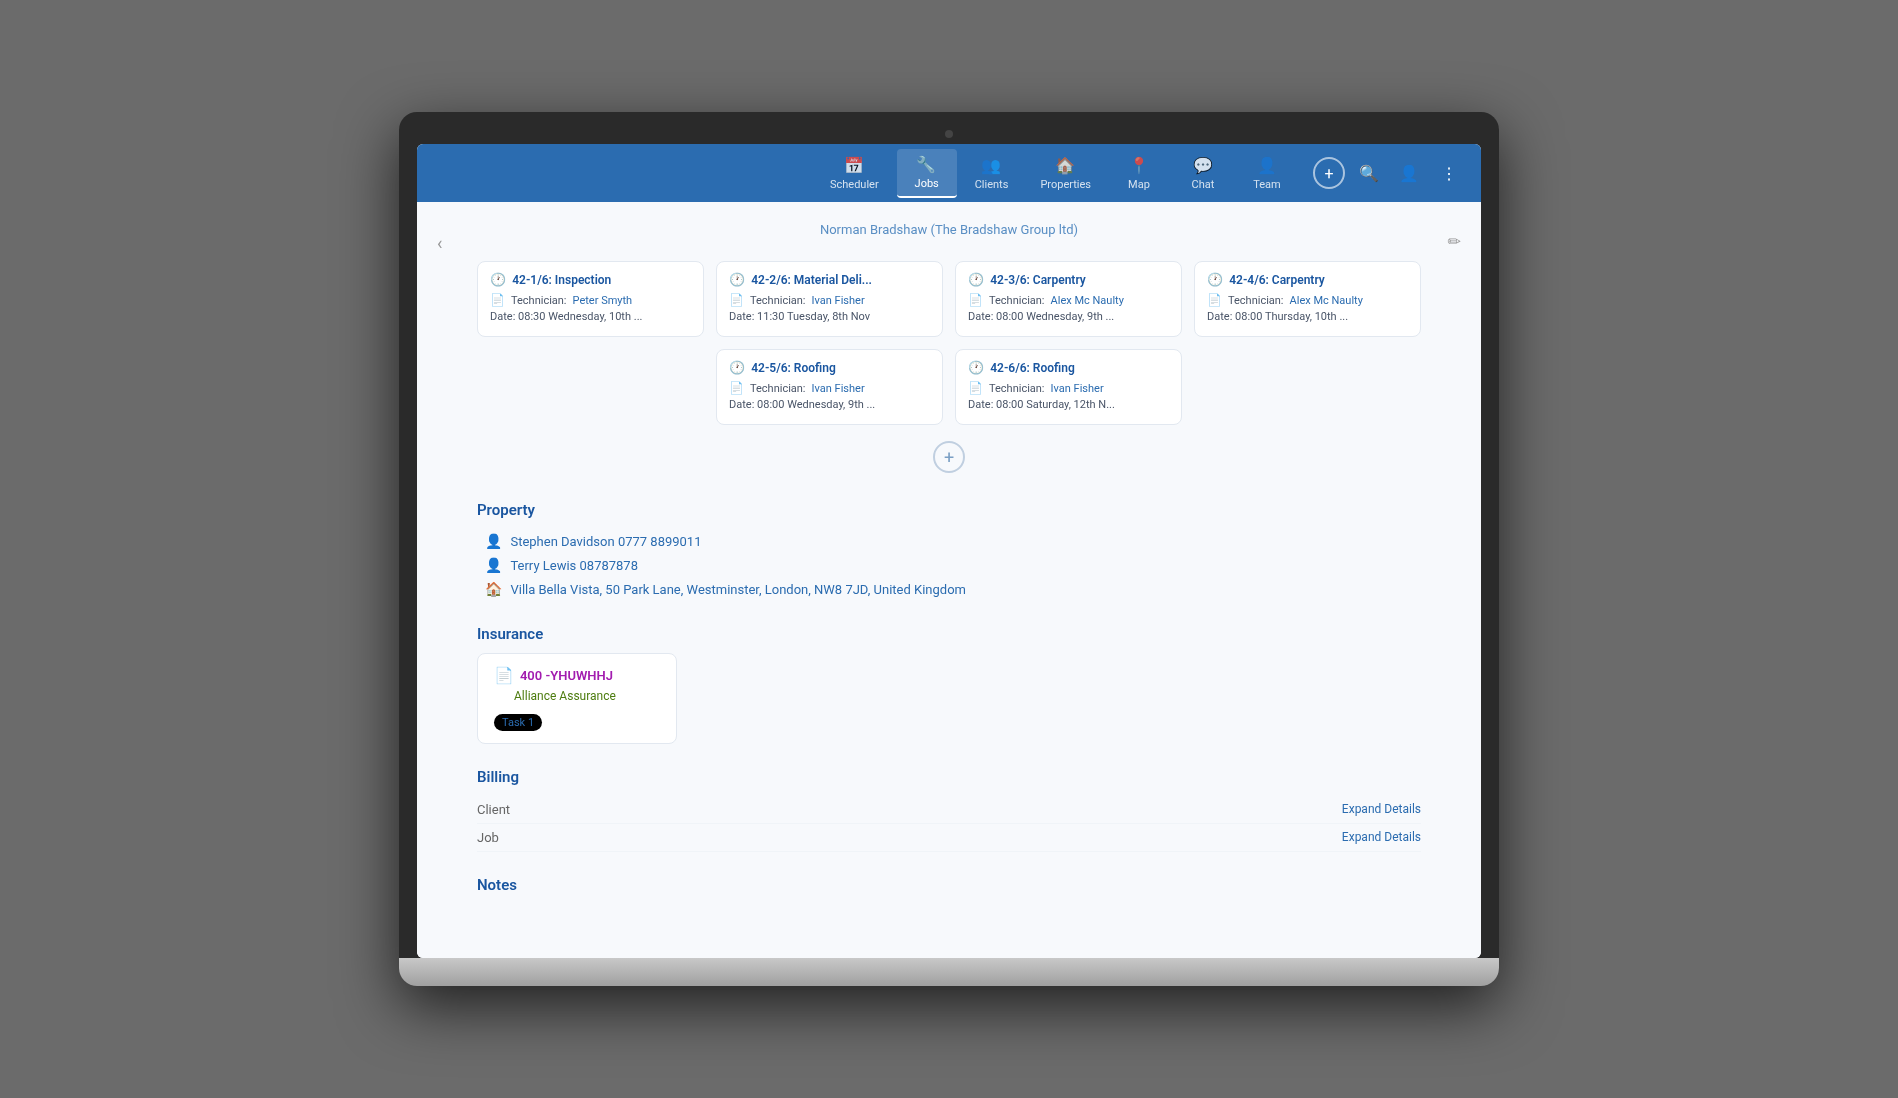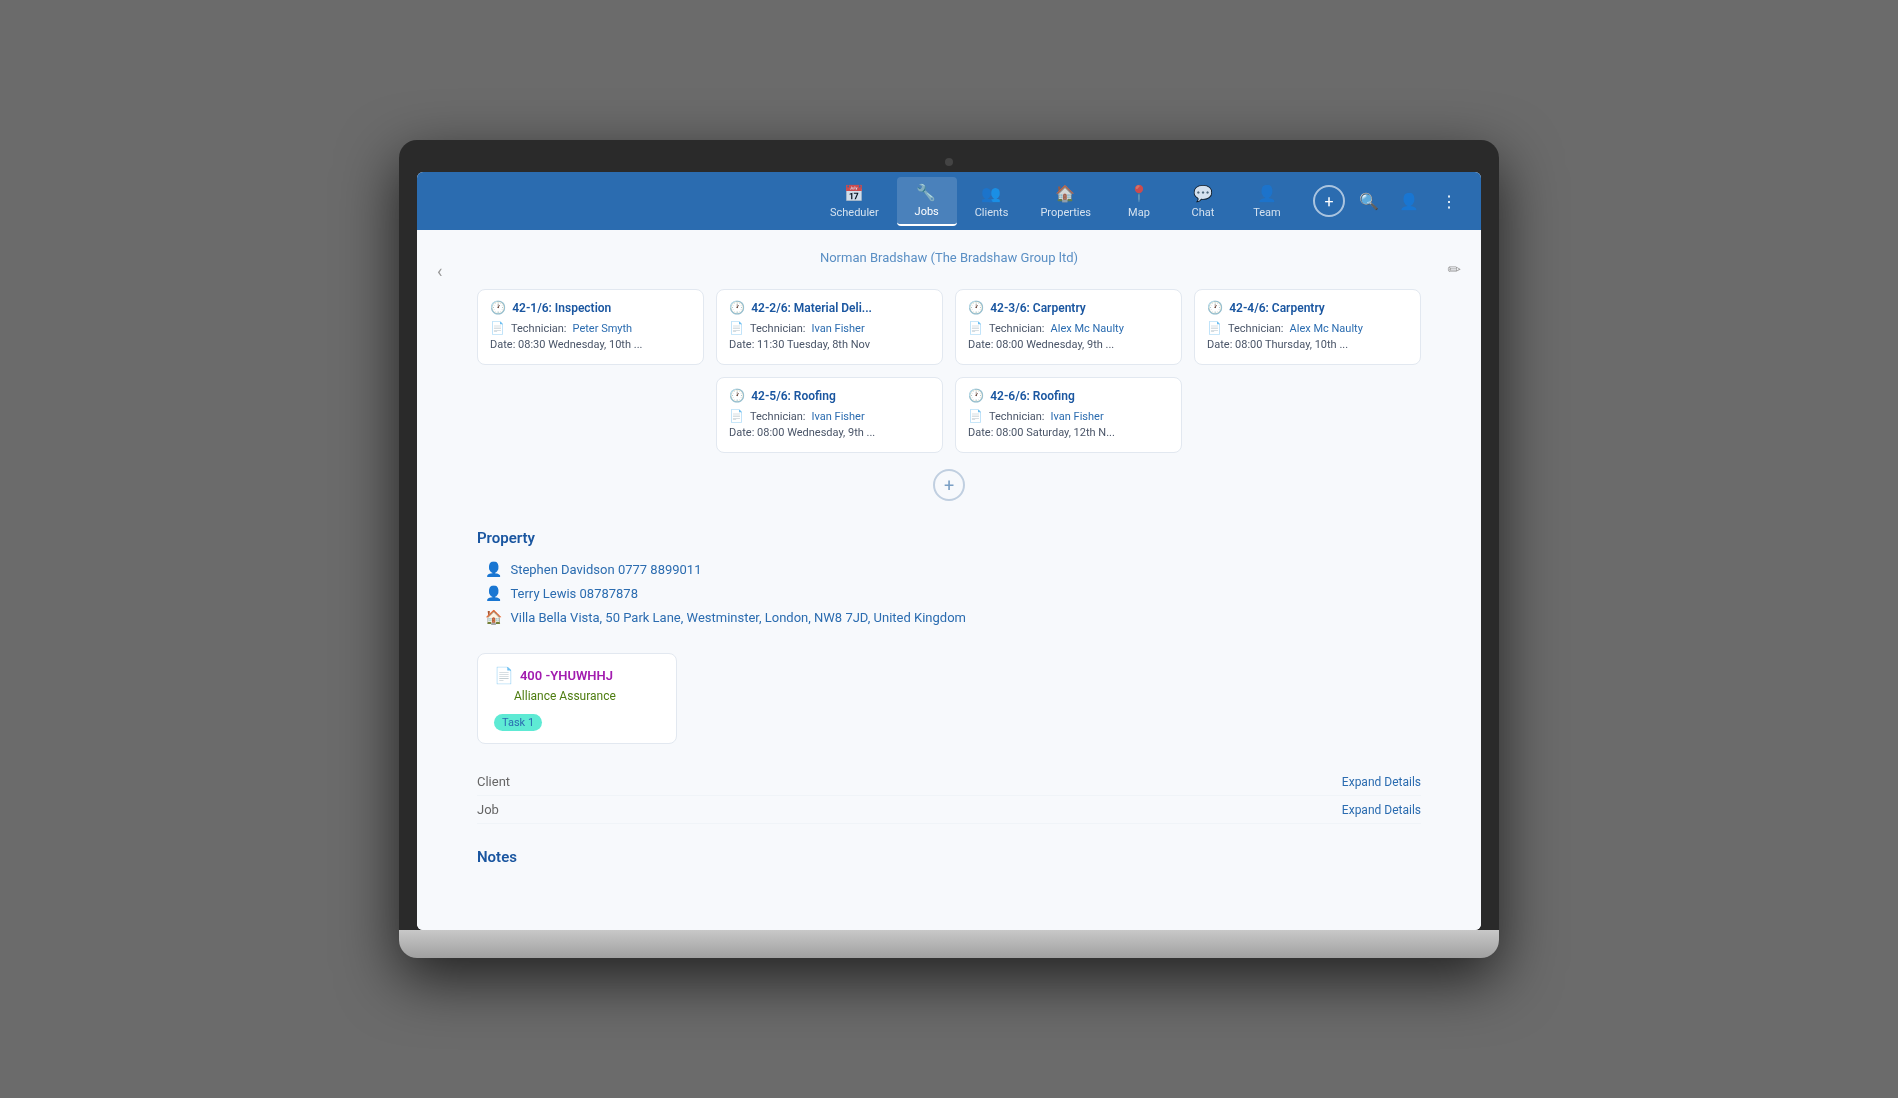--- a/index.html
+++ b/index.html
@@ -261,32 +261,31 @@
     }
 
     .insurance-company {
       color: #4d7c0f;
       font-size: 12px;
       margin-bottom: 8px;
       padding-left: 20px;
     }
 
     .task-badge {
-      background: #5eead4;
+      background: #000000;
       color: #2b6cb0;
       font-size: 11px;
       padding: 2px 8px;
       border-radius: 12px;
       display: inline-block;
     }
 
     
     .billing-row {
       display: flex;
-      align-items: center;
       justify-content: space-between;
       padding: 6px 0;
       border-bottom: 1px solid #f0f4f8;
     }
 
     .billing-label {
       color: #666;
       font-size: 13px;
     }
 
@@ -480,31 +479,33 @@
           <span class="row-icon">👤</span>
           <span>Terry Lewis 08787878</span>
         </div>
         <div class="section-row">
           <span class="row-icon">🏠</span>
           <span>Villa Bella Vista, 50 Park Lane, Westminster, London, NW8 7JD, United Kingdom</span>
         </div>
       </div>
 
       <div class="section">
+        <div class="section-title">Insurance</div>
         <div class="insurance-card">
           <div class="insurance-card-header">
             <span>📄</span>
             <span class="insurance-card-title">400 -YHUWHHJ</span>
           </div>
           <div class="insurance-company">Alliance Assurance</div>
           <span class="task-badge">Task 1</span>
         </div>
       </div>
 
       <div class="section">
+        <div class="section-title">Billing</div>
         <div class="billing-row">
           <span class="billing-label">Client</span>
           <span class="expand-link">Expand Details</span>
         </div>
         <div class="billing-row">
           <span class="billing-label">Job</span>
           <span class="expand-link">Expand Details</span>
         </div>
       </div>
 

